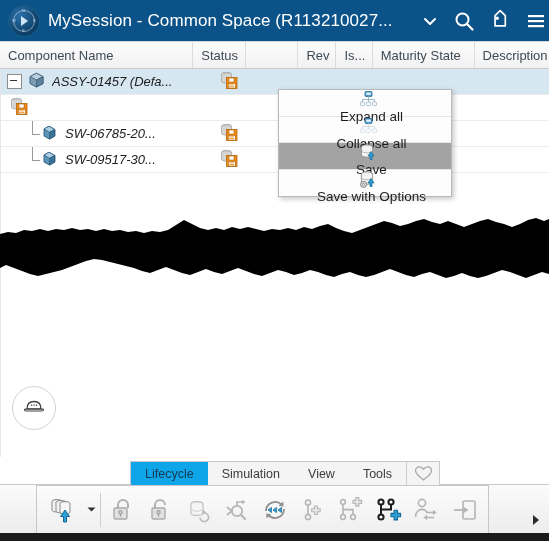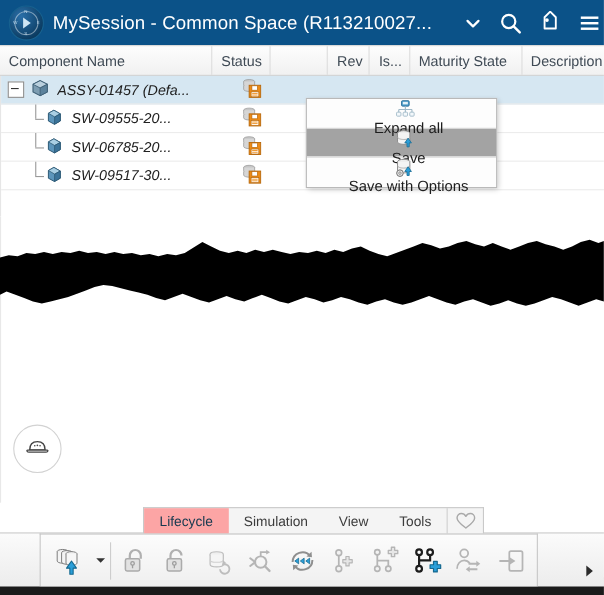--- a/index.html
+++ b/index.html
@@ -184,21 +184,21 @@
     height: 24px; display: flex; align-items: stretch;
     border: 1px solid #c9c9c9; border-bottom: none;
     background: #f4f4f4;
     z-index: 20; box-sizing: border-box;
   }
   .tab {
     padding: 0 14px; display: flex; align-items: center;
     font-size: 12.5px; color: #3c3c3c; cursor: pointer;
     white-space: nowrap;
   }
-  .tab.active { background: #fca5a5; color: #16394f; }
+  .tab.active { background: #0ea5e9; color: #16394f; }
   .tab-fav {
     width: 32px; display: flex; align-items: center; justify-content: center;
     border-left: 1px solid #cfcfcf; cursor: pointer;
   }
 
   
   .bottombar {
     position: absolute; left: 0; top: 484px; width: 549px; height: 49px;
     background: linear-gradient(#fbfbfb, #ececec);
     border-top: 1px solid #c9c9c9;
@@ -312,31 +312,20 @@
             <rect x="10" y="7" width="5" height="4" fill="#ffffff" stroke="#b5660a" stroke-width=".6"></rect>
             <rect x="9.3" y="12.5" width="7" height="4.5" fill="#ffffff" stroke="#b5660a" stroke-width=".6"></rect>
             <rect x="10.2" y="13.5" width="5" height=".8" fill="#ed8b16"></rect>
             <rect x="10.2" y="15" width="5" height=".8" fill="#ed8b16"></rect>
           </svg>
         </span>
       </div>
     </div>
 
     <div class="row">
-      <div class="namecell">
-        <div class="guide"></div>
-        <span class="cube">
-          <svg width="17" height="17" viewBox="0 0 17 17">
-            <path d="M3 5 L8 2.2 L13.8 5.5 L13.8 12 L8.5 15 L3 12 Z" fill="#5c95bb" stroke="#2c5874" stroke-width=".9"></path>
-            <path d="M3 5 L8 2.2 L13.8 5.5 L8.7 8.3 Z" fill="#a9cfe4" stroke="#2c5874" stroke-width=".7"></path>
-            <path d="M8.7 8.3 L13.8 5.5 L13.8 12 L8.5 15 Z" fill="#3b7399" stroke="#2c5874" stroke-width=".7"></path>
-          </svg>
-        </span>
-        <span class="rowlabel">SW-09555-20...</span>
-      </div>
       <div class="statuscell">
         <span>
           <svg width="19" height="19" viewBox="0 0 19 19">
             <ellipse cx="7.5" cy="3.2" rx="5" ry="1.9" fill="#c6c6c6" stroke="#9b9b9b" stroke-width=".7"></ellipse>
             <path d="M2.5 3.2 v3.2 c0 1 2.2 1.9 5 1.9 s5-.9 5-1.9 V3.2" fill="#d6d6d6" stroke="#9b9b9b" stroke-width=".7"></path>
             <path d="M2.5 7 v3.2 c0 1 2.2 1.9 5 1.9 s5-.9 5-1.9 V7" fill="#d6d6d6" stroke="#9b9b9b" stroke-width=".7"></path>
             <rect x="7.5" y="6.5" width="10.5" height="11" fill="#ed8b16" stroke="#b5660a" stroke-width=".8"></rect>
             <rect x="10" y="7" width="5" height="4" fill="#ffffff" stroke="#b5660a" stroke-width=".6"></rect>
             <rect x="9.3" y="12.5" width="7" height="4.5" fill="#ffffff" stroke="#b5660a" stroke-width=".6"></rect>
             <rect x="10.2" y="13.5" width="5" height=".8" fill="#ed8b16"></rect>
@@ -413,20 +402,33 @@
           <rect x="7.2" y="2.6" width="4.6" height="2.3" fill="#e4f1f8"></rect>
           <path d="M9.5 6.5 v3 M3.5 9.5 h12 M3.5 9.5 v2.5 M9.5 9.5 v2.5 M15.5 9.5 v2.5" stroke="#9fb8c7" stroke-width="1" fill="none"></path>
           <rect x="1.5" y="12" width="4" height="3.6" rx=".8" fill="#f3f8fb" stroke="#9fb8c7" stroke-width=".8"></rect>
           <rect x="7.5" y="12" width="4" height="3.6" rx=".8" fill="#f3f8fb" stroke="#9fb8c7" stroke-width=".8"></rect>
           <rect x="13.5" y="12" width="4" height="3.6" rx=".8" fill="#f3f8fb" stroke="#9fb8c7" stroke-width=".8"></rect>
         </svg>
       </span>
       <span class="cl">Expand all</span>
     </div>
 
+    <div class="ctxitem">
+      <span class="ci">
+        <svg width="19" height="19" viewBox="0 0 19 19">
+          <rect x="6" y="1.5" width="7" height="5" rx="1" fill="#4a9ccb" stroke="#2d6e97" stroke-width=".8"></rect>
+          <rect x="7.2" y="2.6" width="4.6" height="2.3" fill="#e4f1f8"></rect>
+          <path d="M9.5 6.5 v3 M3.5 9.5 h12 M3.5 9.5 v2.5 M9.5 9.5 v2.5 M15.5 9.5 v2.5" stroke="#d2dde4" stroke-width="1" fill="none"></path>
+          <rect x="1.5" y="12" width="4" height="3.6" rx=".8" fill="#fbfdfe" stroke="#d2dde4" stroke-width=".8"></rect>
+          <rect x="7.5" y="12" width="4" height="3.6" rx=".8" fill="#fbfdfe" stroke="#d2dde4" stroke-width=".8"></rect>
+          <rect x="13.5" y="12" width="4" height="3.6" rx=".8" fill="#fbfdfe" stroke="#d2dde4" stroke-width=".8"></rect>
+        </svg>
+      </span>
+      <span class="cl">Collapse all</span>
+    </div>
 
     <div class="ctxitem hl">
       <span class="ci">
         <svg width="19" height="19" viewBox="0 0 19 19">
           <ellipse cx="8" cy="4" rx="5.6" ry="2.2" fill="#ededed" stroke="#8c8c8c" stroke-width=".9"></ellipse>
           <path d="M2.4 4 v8 c0 1.2 2.5 2.2 5.6 2.2 s5.6-1 5.6-2.2 V4" fill="#f4f4f4" stroke="#8c8c8c" stroke-width=".9"></path>
           <path d="M2.4 7.6 c0 1.2 2.5 2.2 5.6 2.2 s5.6-1 5.6-2.2" fill="none" stroke="#a8a8a8" stroke-width=".8"></path>
           <path d="M11 16.5 v-3.6 h-2 L12 8.6 l3 4.3 h-2 v3.6 z" fill="#2b9fd9" stroke="#1b6f99" stroke-width=".8" stroke-linejoin="round"></path>
         </svg>
       </span>

